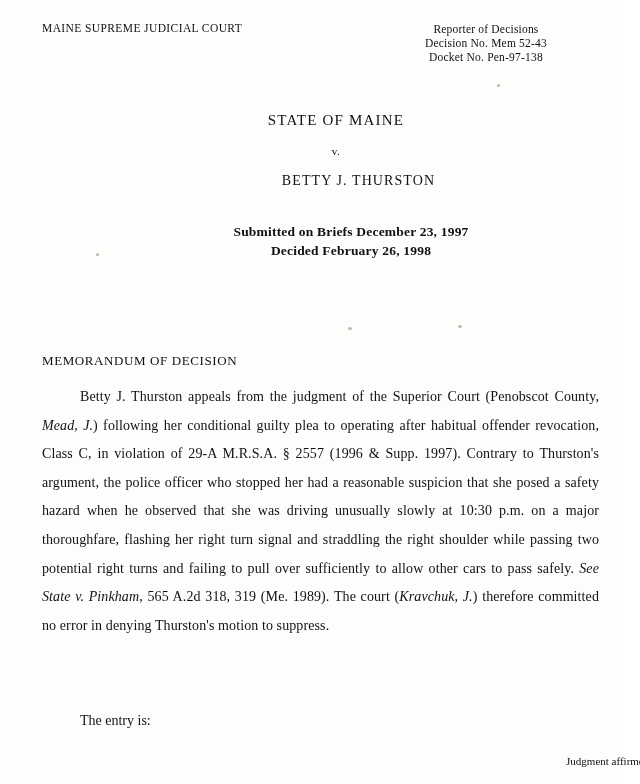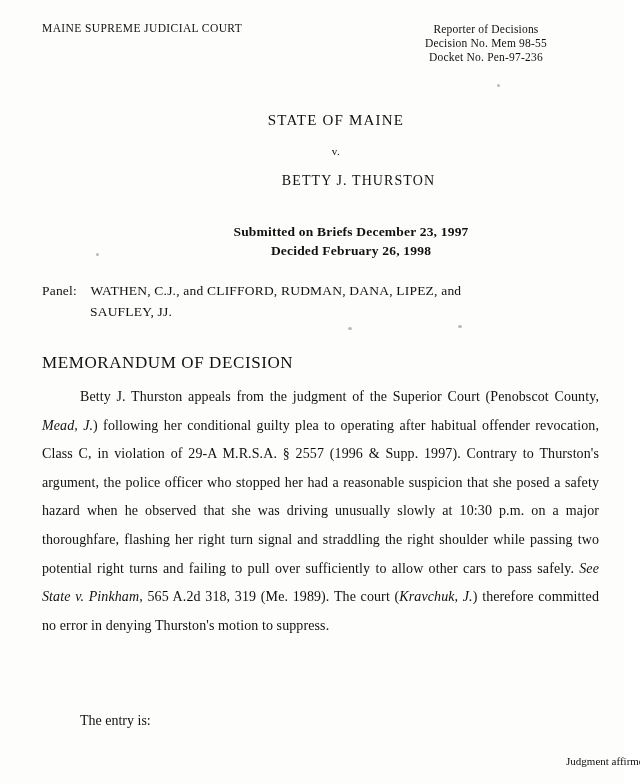--- a/index.html
+++ b/index.html
@@ -104,21 +104,21 @@
   .panel .panel-indent {
     display: block;
     padding-left: 48px;
   }
 
   
   .memo-heading {
     position: absolute;
     top: 353px;
     left: 42px;
-    font-size: 17px;
+    font-size: 13px;
     letter-spacing: 0.6px;
   }
 
   
   .body-text {
     position: absolute;
     top: 383px;
     left: 42px;
     width: 557px;
     font-size: 14px;
@@ -166,41 +166,36 @@
 
   <div class="speck" style="left:497px; top:84px; width:3px; height:3px;"></div>
   <div class="speck" style="left:96px; top:253px; width:3px; height:3px;"></div>
   <div class="speck" style="left:348px; top:327px; width:4px; height:3px;"></div>
   <div class="speck" style="left:458px; top:325px; width:4px; height:3px;"></div>
 
   <div class="header">
     <div class="court-name">MAINE SUPREME JUDICIAL COURT</div>
     <div class="reporter-block">
       <div>Reporter of Decisions</div>
-      <div>Decision No. Mem 98-55</div>
-      <div>Docket No.  Pen-97-236</div>
+      <div>Decision No. Mem 52-43</div>
+      <div>Docket No.  Pen-97-138</div>
     </div>
   </div>
 
   <div class="caption">
     <div class="state-line">STATE OF MAINE</div>
     <div class="v-line">v.</div>
     <div class="party-line">BETTY J. THURSTON</div>
   </div>
 
   <div class="dates">
     <div>Submitted on Briefs December 23, 1997</div>
     <div>Decided February 26, 1998</div>
   </div>
 
-  <div class="panel">
-    <span>Panel:</span>
-    <span style="margin-left:10px;">WATHEN, C.J., and CLIFFORD, RUDMAN, DANA, LIPEZ, and</span>
-    <span class="panel-indent">SAUFLEY, JJ.</span>
-  </div>
 
   <div class="memo-heading">MEMORANDUM OF DECISION</div>
 
   <div class="body-text">
     <p><span class="indent"></span><span>Betty J. Thurston appeals from the judgment of the Superior Court (Penobscot County, </span><i>Mead, J.</i><span>) following her conditional guilty plea to operating after habitual offender revocation, Class C, in violation of 29-A M.R.S.A. § 2557 (1996 &amp; Supp. 1997).  Contrary to Thurston's argument, the police officer who stopped her had a reasonable suspicion that she posed a safety hazard when he observed that she was driving unusually slowly at 10:30 p.m. on a major thoroughfare, flashing her right turn signal and straddling the right shoulder while passing two potential right turns and failing to pull over sufficiently to allow other cars to pass safely.  </span><i>See State v. Pinkham</i><span>, 565 A.2d 318, 319 (Me. 1989).   The court (</span><i>Kravchuk, J.</i><span>) therefore committed no error in denying Thurston's motion to suppress.</span></p>
   </div>
 
   <div class="entry"><span class="indent"></span><span>The entry is:</span></div>
 
   <div class="judgment">Judgment affirmed.</div>

